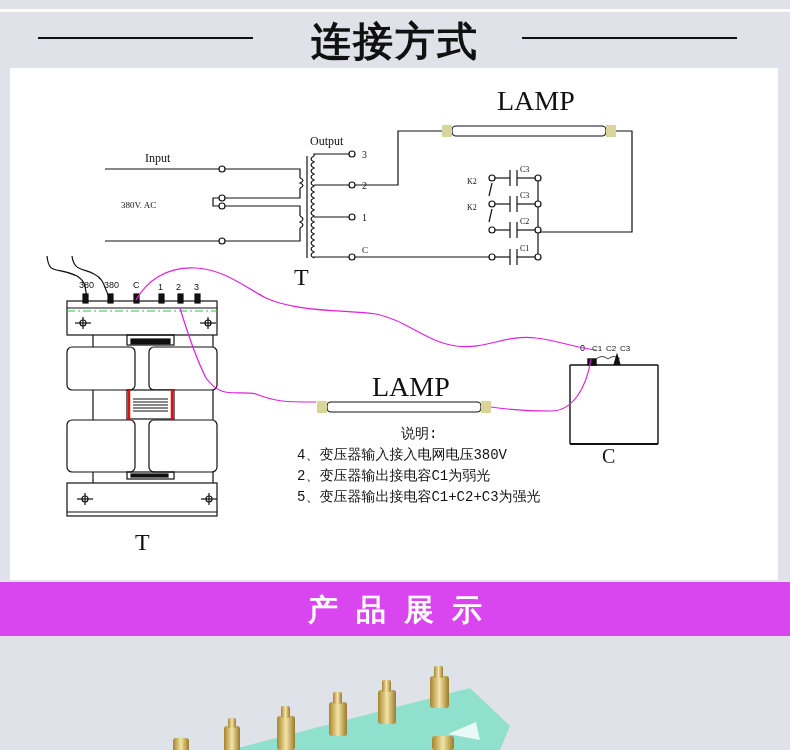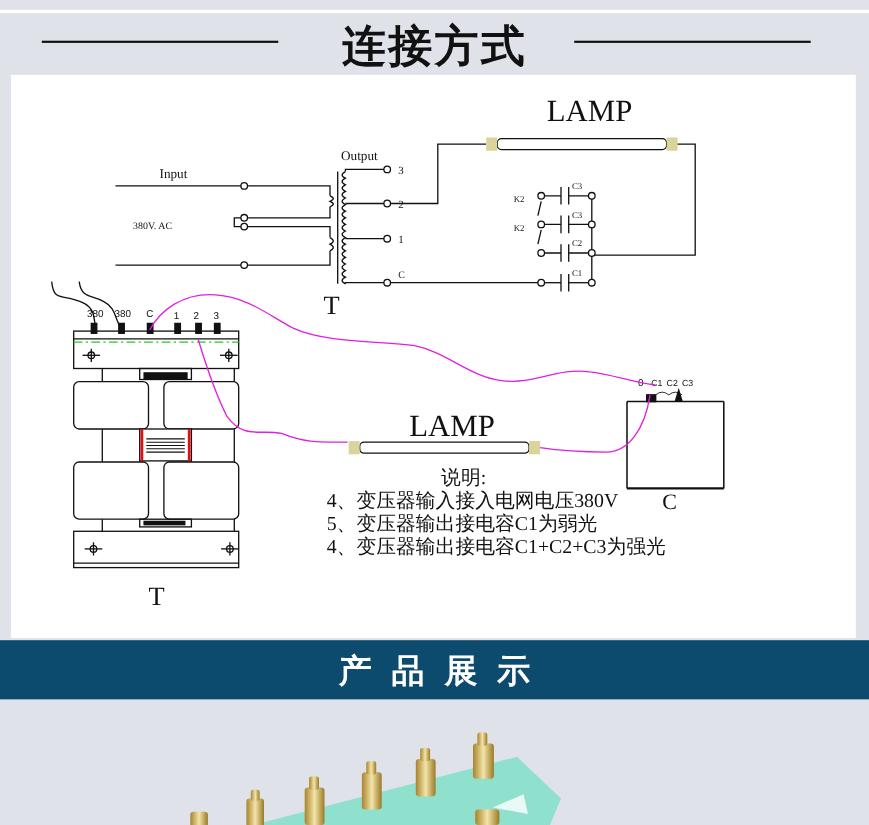--- a/index.html
+++ b/index.html
@@ -5,24 +5,24 @@
   html, body { margin:0; padding:0; }
   body { width:790px; height:750px; background:#e0e2ea; position:relative; overflow:hidden; font-family:"DejaVu Sans", sans-serif; }
   .top-strip { position:absolute; left:0; top:0; width:790px; height:9px; background:#e0e2ea; border-bottom:3px solid #ffffff; }
   .title-row { position:absolute; left:0; top:12px; width:676px; height:56px; }
   .title-line { position:absolute; top:25px; height:2px; background:#111; }
   .title-line.left { left:38px; width:215px; }
   .title-line.right { left:522px; width:215px; }
   .title-text { position:absolute; left:0; width:790px; top:2px; text-align:center; font-size:40px; font-weight:bold; color:#111; letter-spacing:2px; font-family:"DejaVu Sans", sans-serif; }
   .panel { position:absolute; left:10px; top:68px; width:768px; height:512px; background:#ffffff; }
   .panel svg { position:absolute; left:0; top:0; }
-  .banner { position:absolute; left:0; top:582px; width:790px; height:54px; background:#0c4a6e; }
+  .banner { position:absolute; left:0; top:582px; width:790px; height:54px; background:#d946ef; }
   .banner-text { position:absolute; left:0; width:790px; top:8px; text-align:center; color:#ffffff; font-size:30px; font-weight:bold; letter-spacing:18px; padding-left:18px; box-sizing:border-box; }
   .photo { position:absolute; left:0; top:636px; width:790px; height:114px; background:#e0e2ea; overflow:hidden; }
-  .notes { position:absolute; left:287px; top:356px; font-family:Liberation Serif, serif; font-size:18px; color:#111; line-height:21px; }
+  .notes { position:absolute; left:287px; top:356px; font-family:Liberation Mono, monospace; font-size:14px; color:#111; line-height:21px; }
   .notes .hdr { padding-left:104px; }
 </style>
 </head>
 <body>
 
 <div class="top-strip"></div>
 
 <div class="title-row">
   <div class="title-line left"></div>
   <div class="title-text">连接方式</div>
@@ -222,22 +222,22 @@
     <g fill="none" stroke="#e020e0" stroke-width="1.2">
       <path d="M126,232 c10,-18 30,-34 60,-32 c30,2 50,20 70,30 c30,14 80,12 110,16 c30,6 50,28 80,32 c30,4 50,-12 80,-8 c20,2 40,10 60,12"></path>
       <path d="M170,240 c6,20 16,50 26,70 c16,22 30,12 50,16 c20,8 30,8 60,8"></path>
       <path d="M481,339 c20,3 40,4 60,4 c20,0 35,-20 40,-52"></path>
     </g>
   </svg>
 
   <div class="notes">
     <div class="hdr">说明:</div>
     <div>4、变压器输入接入电网电压380V</div>
-    <div>5、变压器输出接电容C1为弱光</div>
-    <div>4、变压器输出接电容C1+C2+C3为强光</div>
+    <div>2、变压器输出接电容C1为弱光</div>
+    <div>5、变压器输出接电容C1+C2+C3为强光</div>
   </div>
 </div>
 
 <div class="banner">
   <div class="banner-text">产品展示</div>
 </div>
 
 <div class="photo">
   <svg width="790" height="114" viewBox="0 0 790 114">
     <defs>

